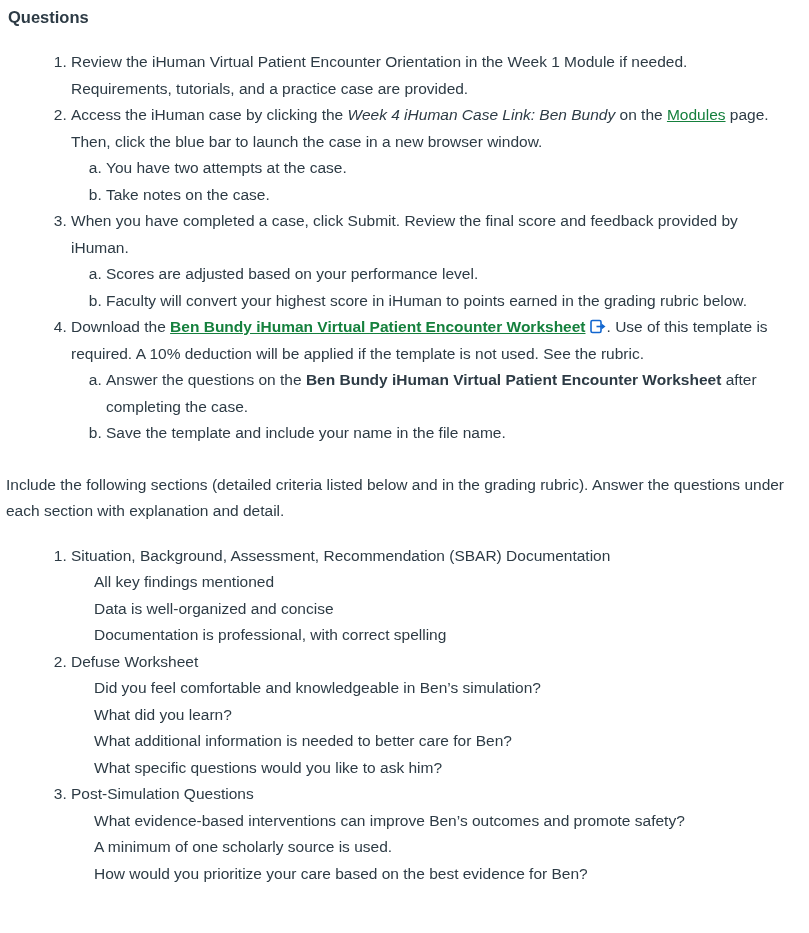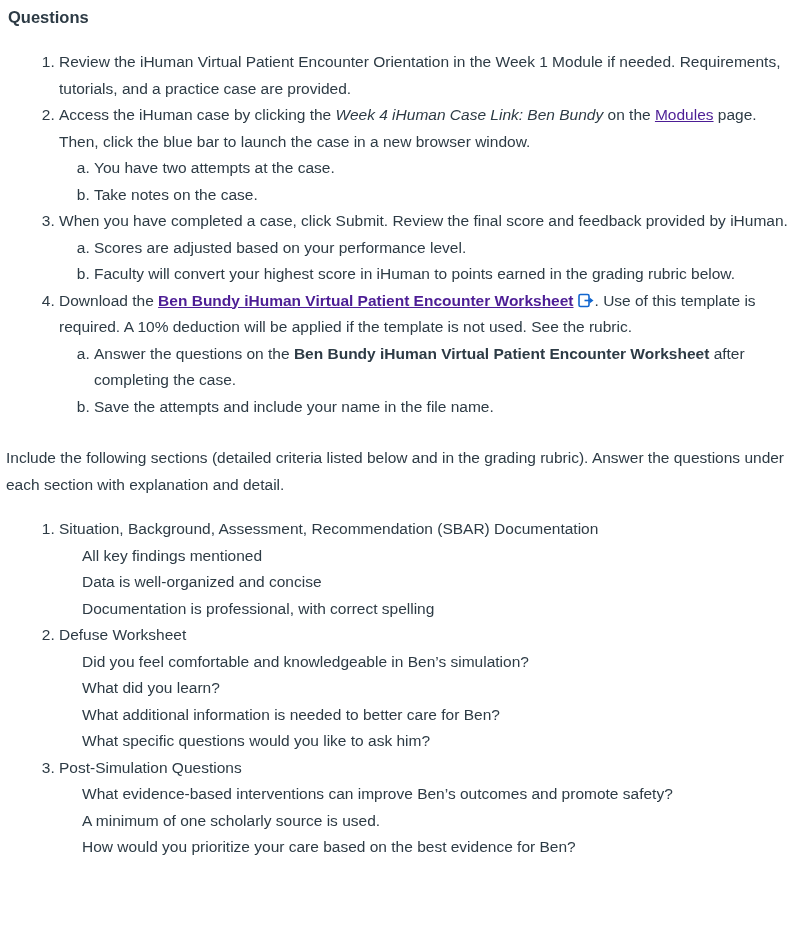--- a/index.html
+++ b/index.html
@@ -13,26 +13,26 @@
     line-height:26.5px;
     padding:5px 10px 0 6px;
     overflow:hidden;
   }
   h3.page-heading {
     font-size:16.5px;
     line-height:20px;
     margin:2px 0 22px 2px;
     font-weight:bold;
   }
-  ol.main-list { margin:4px; padding-left:49px; }
+  ol.main-list { margin:16px; padding-left:49px; }
   ol.main-list > li { margin:0; padding:0; }
   ol.sub-list { list-style-type:lower-alpha; margin:0; padding-left:35px; }
   ol.sub-list > li { margin:0; }
   .criteria-line { margin-left:23px; }
-  a { color:#4c1d95; text-decoration:underline; }
+  a { color:#15803d; text-decoration:underline; }
   a.bold-link { font-weight:bold; }
   .bi { font-weight:normal; font-style:italic; }
   b { font-weight:bold; }
   p.intro { margin:25px 0 18px 0; }
   .doc-icon {
     display:inline-block;
     width:17px; height:15px;
     vertical-align:-2px;
     margin-left:4px;
     color:#1166CF;
@@ -74,21 +74,21 @@
     <span>Download the </span><a href="#" class="bold-link">Ben Bundy iHuman Virtual Patient Encounter Worksheet</a><span class="doc-icon"><svg width="17" height="15" viewBox="0 0 17 15" fill="none" xmlns="http://www.w3.org/2000/svg">
           <rect x="1" y="1.5" width="10" height="12" rx="1.5" stroke="currentColor" stroke-width="1.6" fill="#ffffff"></rect>
           <path d="M6.5 7.5 H14" stroke="currentColor" stroke-width="1.6" fill="#ffffff"></path>
           <path d="M11.5 4.5 L15.5 7.5 L11.5 10.5 Z" fill="currentColor"></path>
         </svg></span><span>. Use of this template is required. A 10% deduction will be applied if the template is not used. See the rubric.</span>
     <ol class="sub-list">
       <li>
         <span>Answer the questions on the </span><b>Ben Bundy iHuman Virtual Patient Encounter Worksheet</b><span> after completing the case.</span>
       </li>
       <li>
-        <span>Save the attempts and include your name in the file name.</span>
+        <span>Save the template and include your name in the file name.</span>
       </li>
     </ol>
   </li>
 </ol>
 
 <p class="intro">Include the following sections (detailed criteria listed below and in the grading rubric). Answer the questions under each section with explanation and detail.</p>
 
 <ol class="main-list sections-list">
   <li>
     <span>Situation, Background, Assessment, Recommendation (SBAR) Documentation</span>

